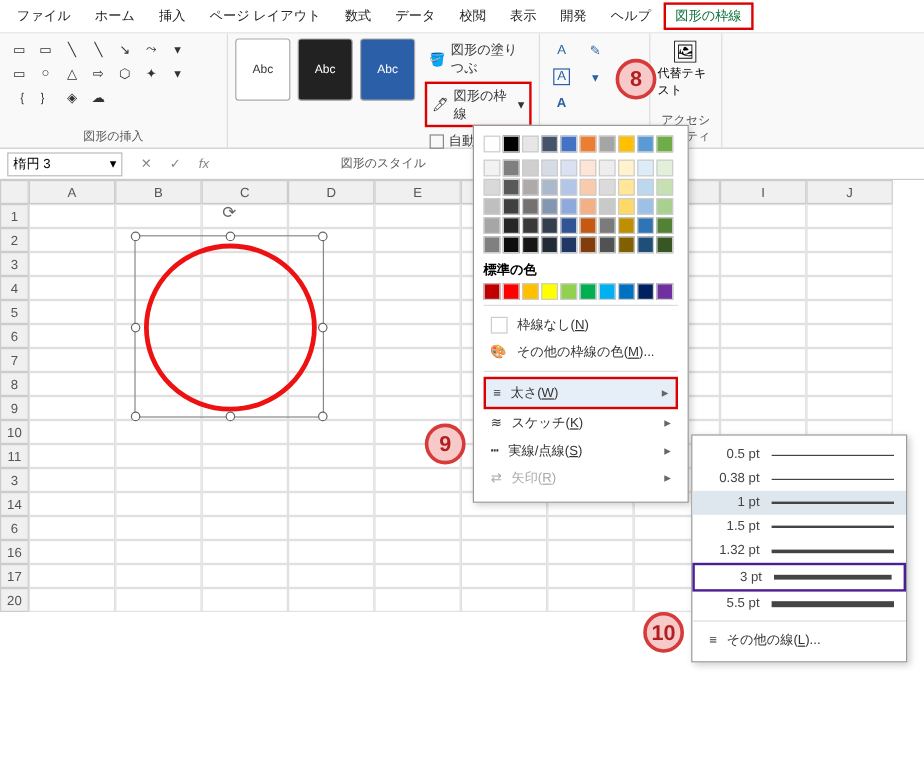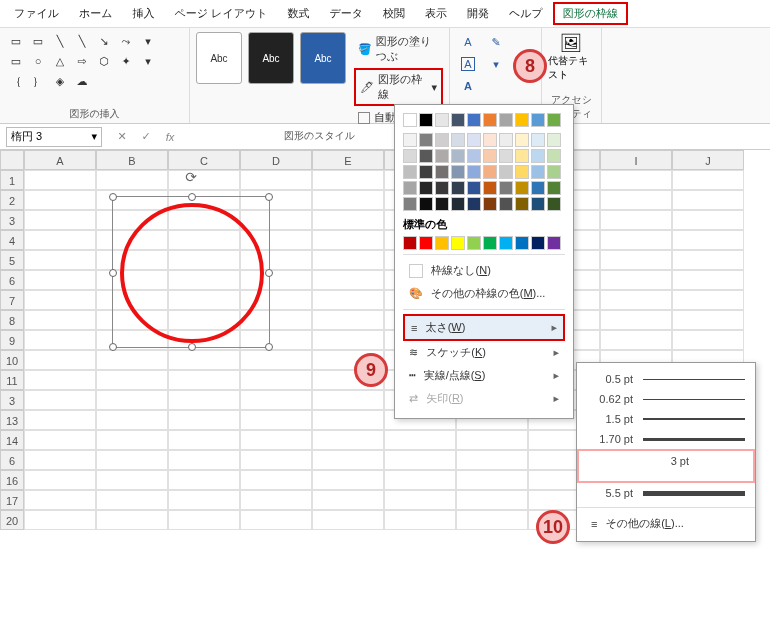--- a/index.html
+++ b/index.html
@@ -66,21 +66,21 @@
 .dd-item.boxed { border: 2px solid #d00; }
 .dd-arrow { margin-left: auto; color: #666; }
 .dd-sep { border-top: 1px solid #ddd; margin: 4px 0; }
 
 
 .weight-menu { position: absolute; background: #fff; border: 1px solid #999; box-shadow: 2px 2px 6px rgba(0,0,0,.2); padding: 6px 0; width: 180px; }
 .w-item { display: flex; align-items: center; gap: 10px; padding: 4px 10px; font-size: 11px; }
 .w-item .lbl { width: 46px; text-align: right; color: #444; }
 .w-item .line { flex: 1; background: #444; }
 .w-item.sel { background: #dfe7ee; }
-.w-item.boxed { border: 2px solid #fca5a5; flex-direction: column; }
+.w-item.boxed { border: 2px solid #4c1d95; }
 
 
 .anno { position: absolute; width: 34px; height: 34px; border: 3px solid #d63a3a; background: #f7c9c9; border-radius: 50%; display: flex; align-items: center; justify-content: center; font-size: 18px; color: #b02020; font-weight: bold; z-index: 50; }
 
 u { text-decoration: underline; }
 </style>
 </head>
 <body>
 
 <div class="menubar">
@@ -354,33 +354,20 @@
         <div class="cell"></div>
         <div class="cell"></div>
         <div class="cell"></div>
         <div class="cell"></div>
         <div class="cell"></div>
         <div class="cell"></div>
         <div class="cell"></div>
         <div class="cell"></div>
       </div>
       <div class="row">
-        <div class="rh">13</div>
-        <div class="cell"></div>
-        <div class="cell"></div>
-        <div class="cell"></div>
-        <div class="cell"></div>
-        <div class="cell"></div>
-        <div class="cell"></div>
-        <div class="cell"></div>
-        <div class="cell"></div>
-        <div class="cell"></div>
-        <div class="cell"></div>
-      </div>
-      <div class="row">
         <div class="rh">14</div>
         <div class="cell"></div>
         <div class="cell"></div>
         <div class="cell"></div>
         <div class="cell"></div>
         <div class="cell"></div>
         <div class="cell"></div>
         <div class="cell"></div>
         <div class="cell"></div>
         <div class="cell"></div>
@@ -579,29 +566,33 @@
   </div>
 </div>
 
 <div class="weight-menu" style="left:576px; top:362px;">
   <div id="weight-items">
       <div class="w-item">
         <div class="lbl">0.5 pt</div>
         <div class="line" style="height: 1px;"></div>
       </div>
       <div class="w-item">
-        <div class="lbl">0.62 pt</div>
+        <div class="lbl">0.38 pt</div>
         <div class="line" style="height: 1px;"></div>
+      </div>
+      <div class="w-item sel">
+        <div class="lbl">1 pt</div>
+        <div class="line" style="height: 1.5px;"></div>
       </div>
       <div class="w-item">
         <div class="lbl">1.5 pt</div>
         <div class="line" style="height: 2px;"></div>
       </div>
       <div class="w-item">
-        <div class="lbl">1.70 pt</div>
+        <div class="lbl">1.32 pt</div>
         <div class="line" style="height: 3px;"></div>
       </div>
       <div class="w-item boxed">
         <div class="lbl">3 pt</div>
         <div class="line" style="height: 4px;"></div>
       </div>
       <div class="w-item">
         <div class="lbl">5.5 pt</div>
         <div class="line" style="height: 5px;"></div>
       </div>

